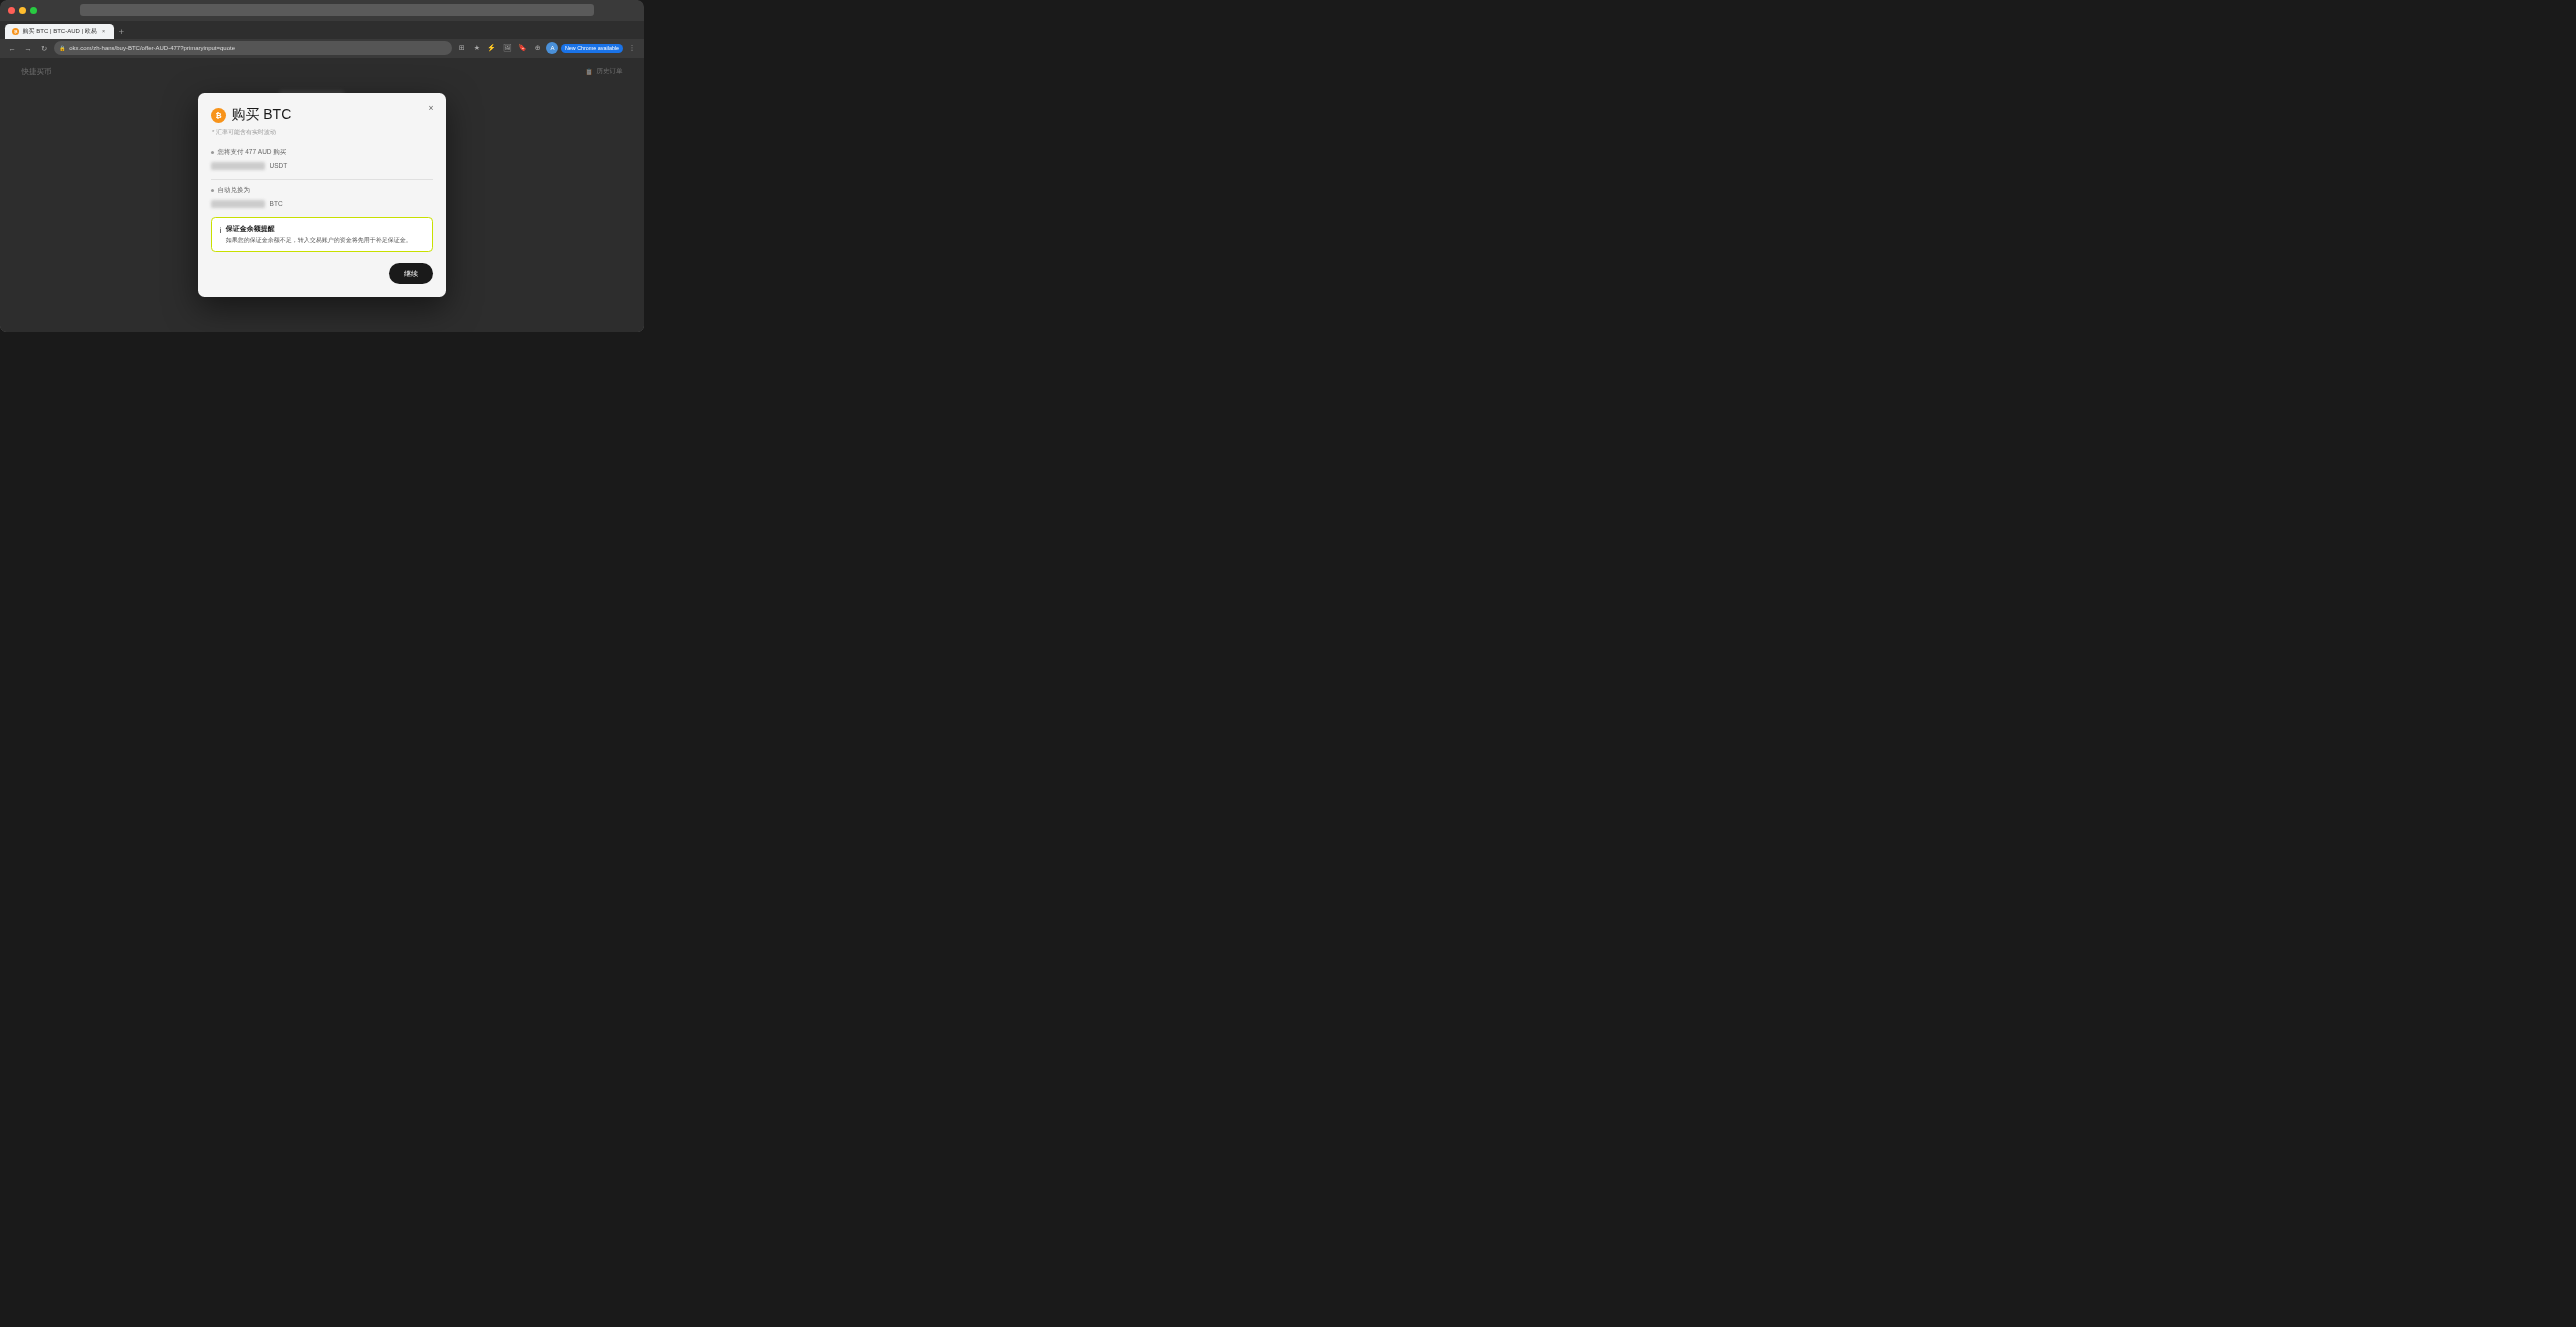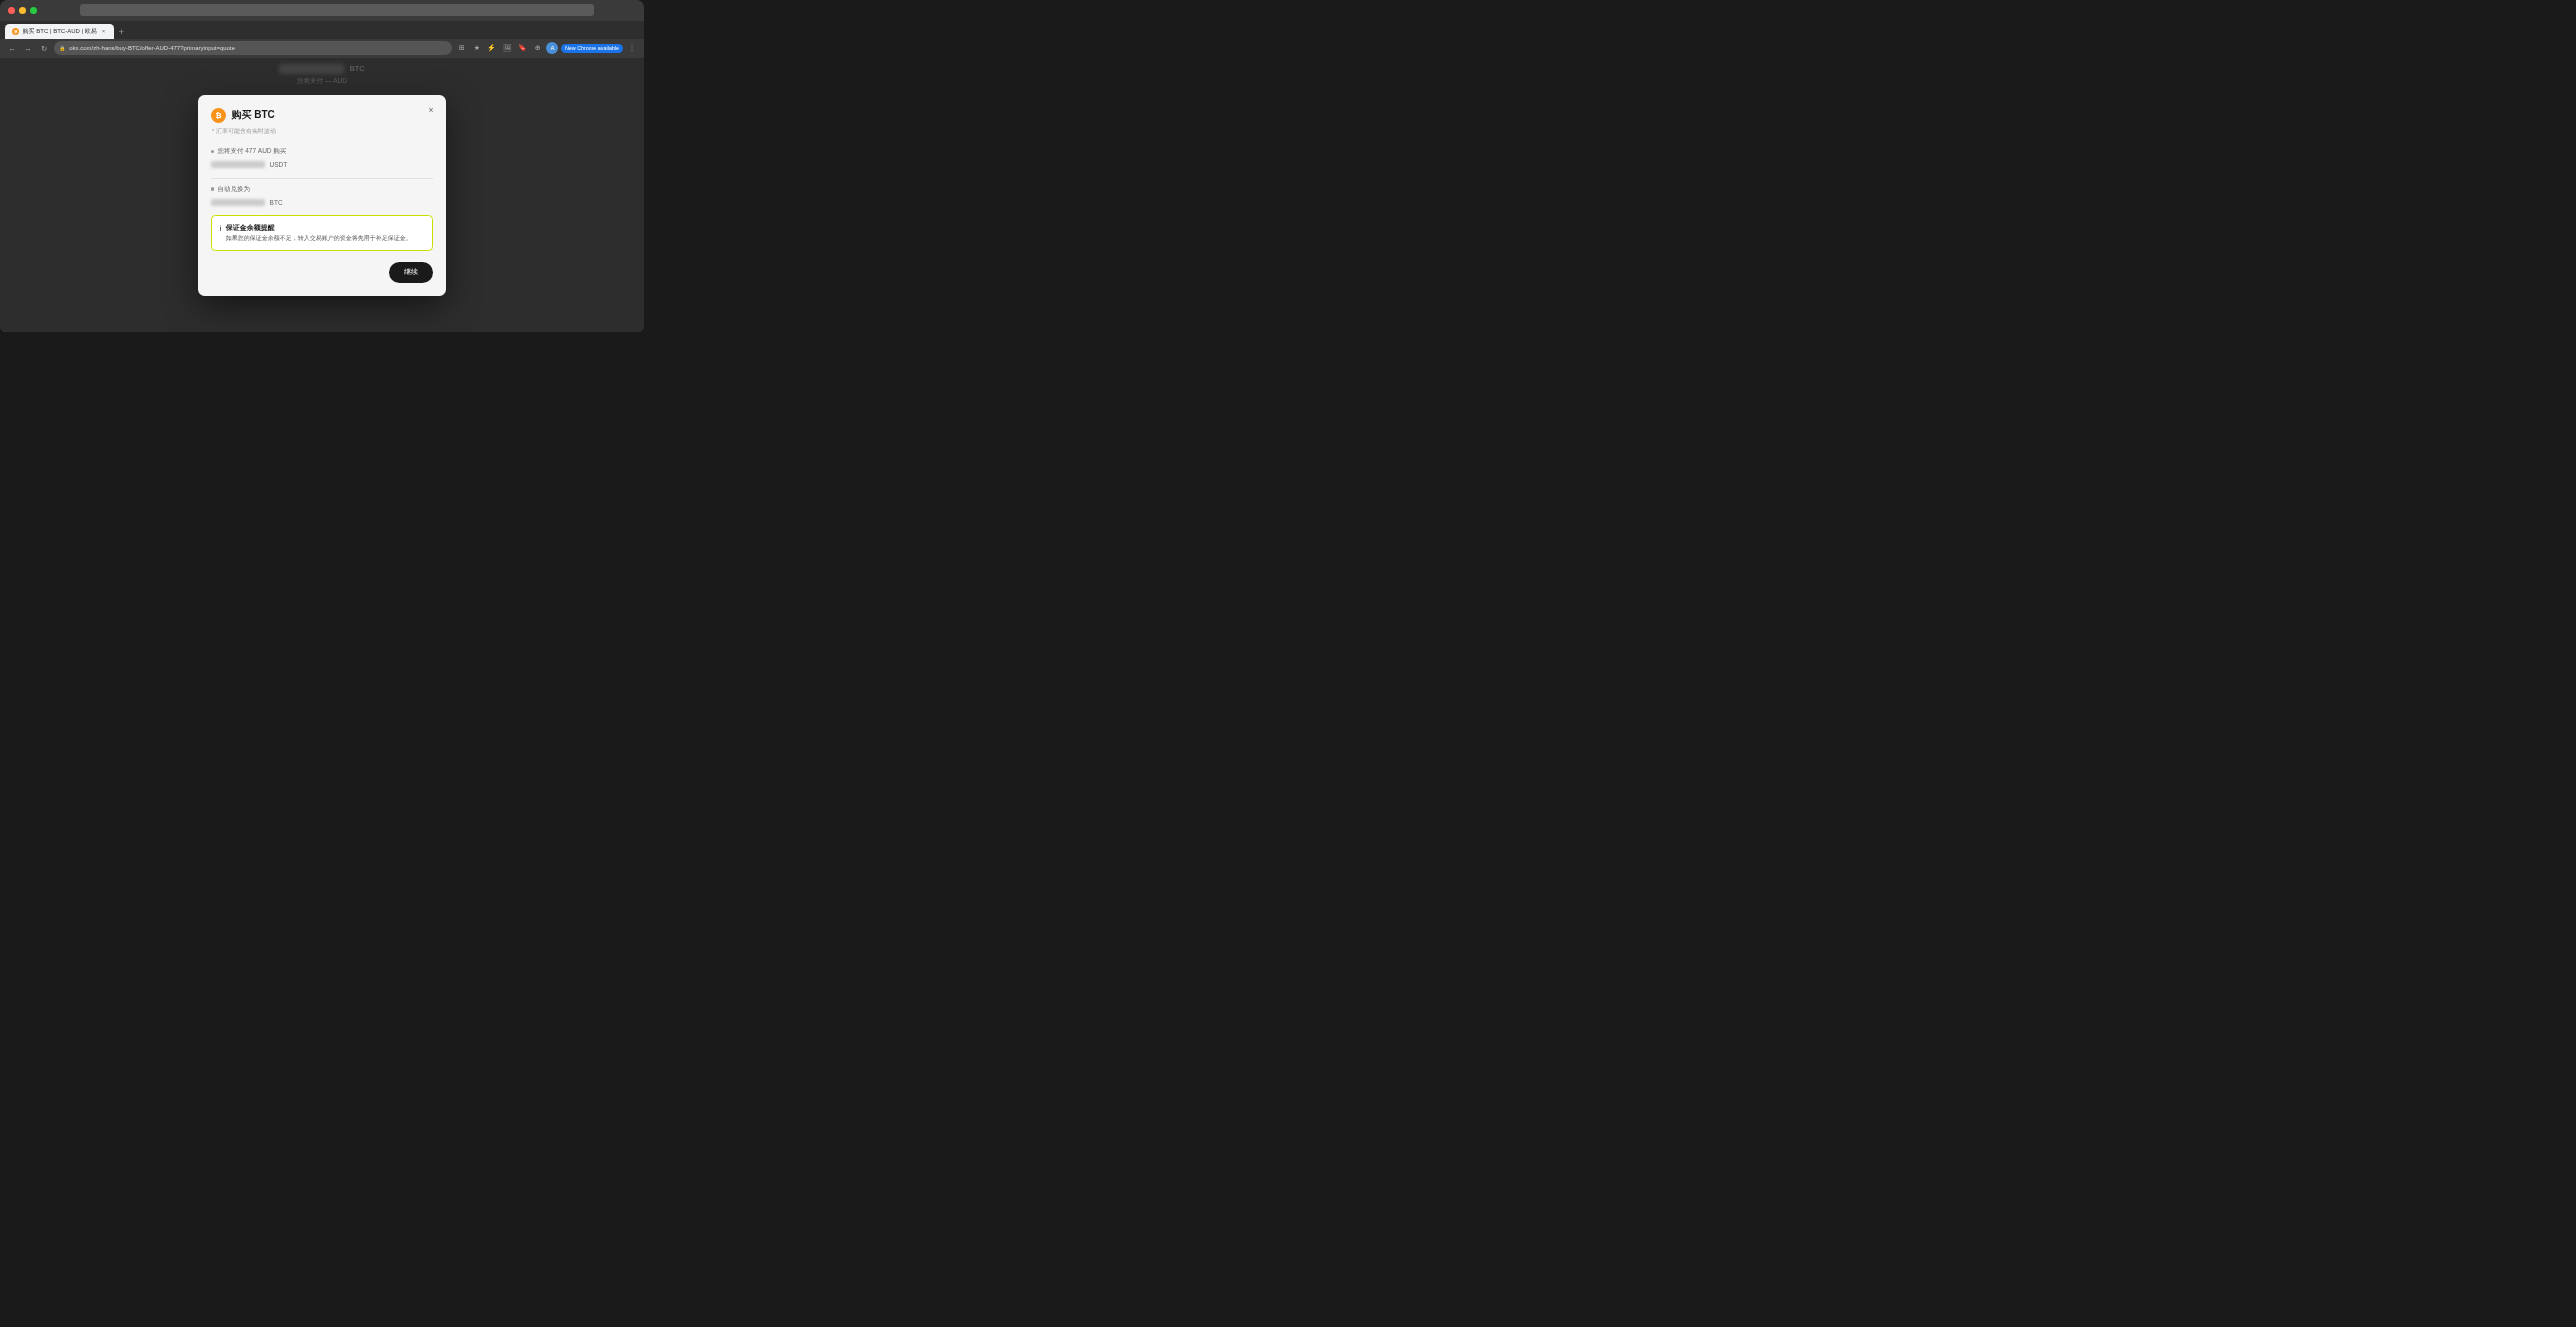--- a/index.html
+++ b/index.html
@@ -300,22 +300,22 @@
       display: flex;
       align-items: center;
       justify-content: center;
       color: white;
       font-size: 7.5px;
       font-weight: bold;
       flex-shrink: 0;
     }
 
     .dialog-title {
-      font-size: 10px;
-      font-weight: 700;
+      font-size: 14px;
+      font-weight: 400;
       color: #1a1a1a;
     }
 
     .dialog-close {
       position: absolute;
       top: 8.6px;
       right: 8.6px;
       width: 13px;
       height: 13px;
       display: flex;
@@ -466,20 +466,27 @@
     <div class="toolbar-icon-btn">⊕</div>
     <div class="profile-avatar">A</div>
     <div class="new-chrome-badge">New Chrome available</div>
     <div class="toolbar-icon-btn">⋮</div>
   </div>
 </div>
 
 <div class="page-content">
   <div class="page-bg"></div>
 
+  <div class="page-header">
+    <div class="page-title-text">快捷买币</div>
+    <div class="history-orders">
+      <span>📋</span>
+      <span>历史订单</span>
+    </div>
+  </div>
 
   <div class="page-main">
     <div class="btc-amount-row">
       <div class="btc-amount-blurred"></div>
       <span class="btc-label">BTC</span>
     </div>
     <div class="aud-info">您将支付 — AUD</div>
     <div class="payment-section">支付方式</div>
   </div>
 

